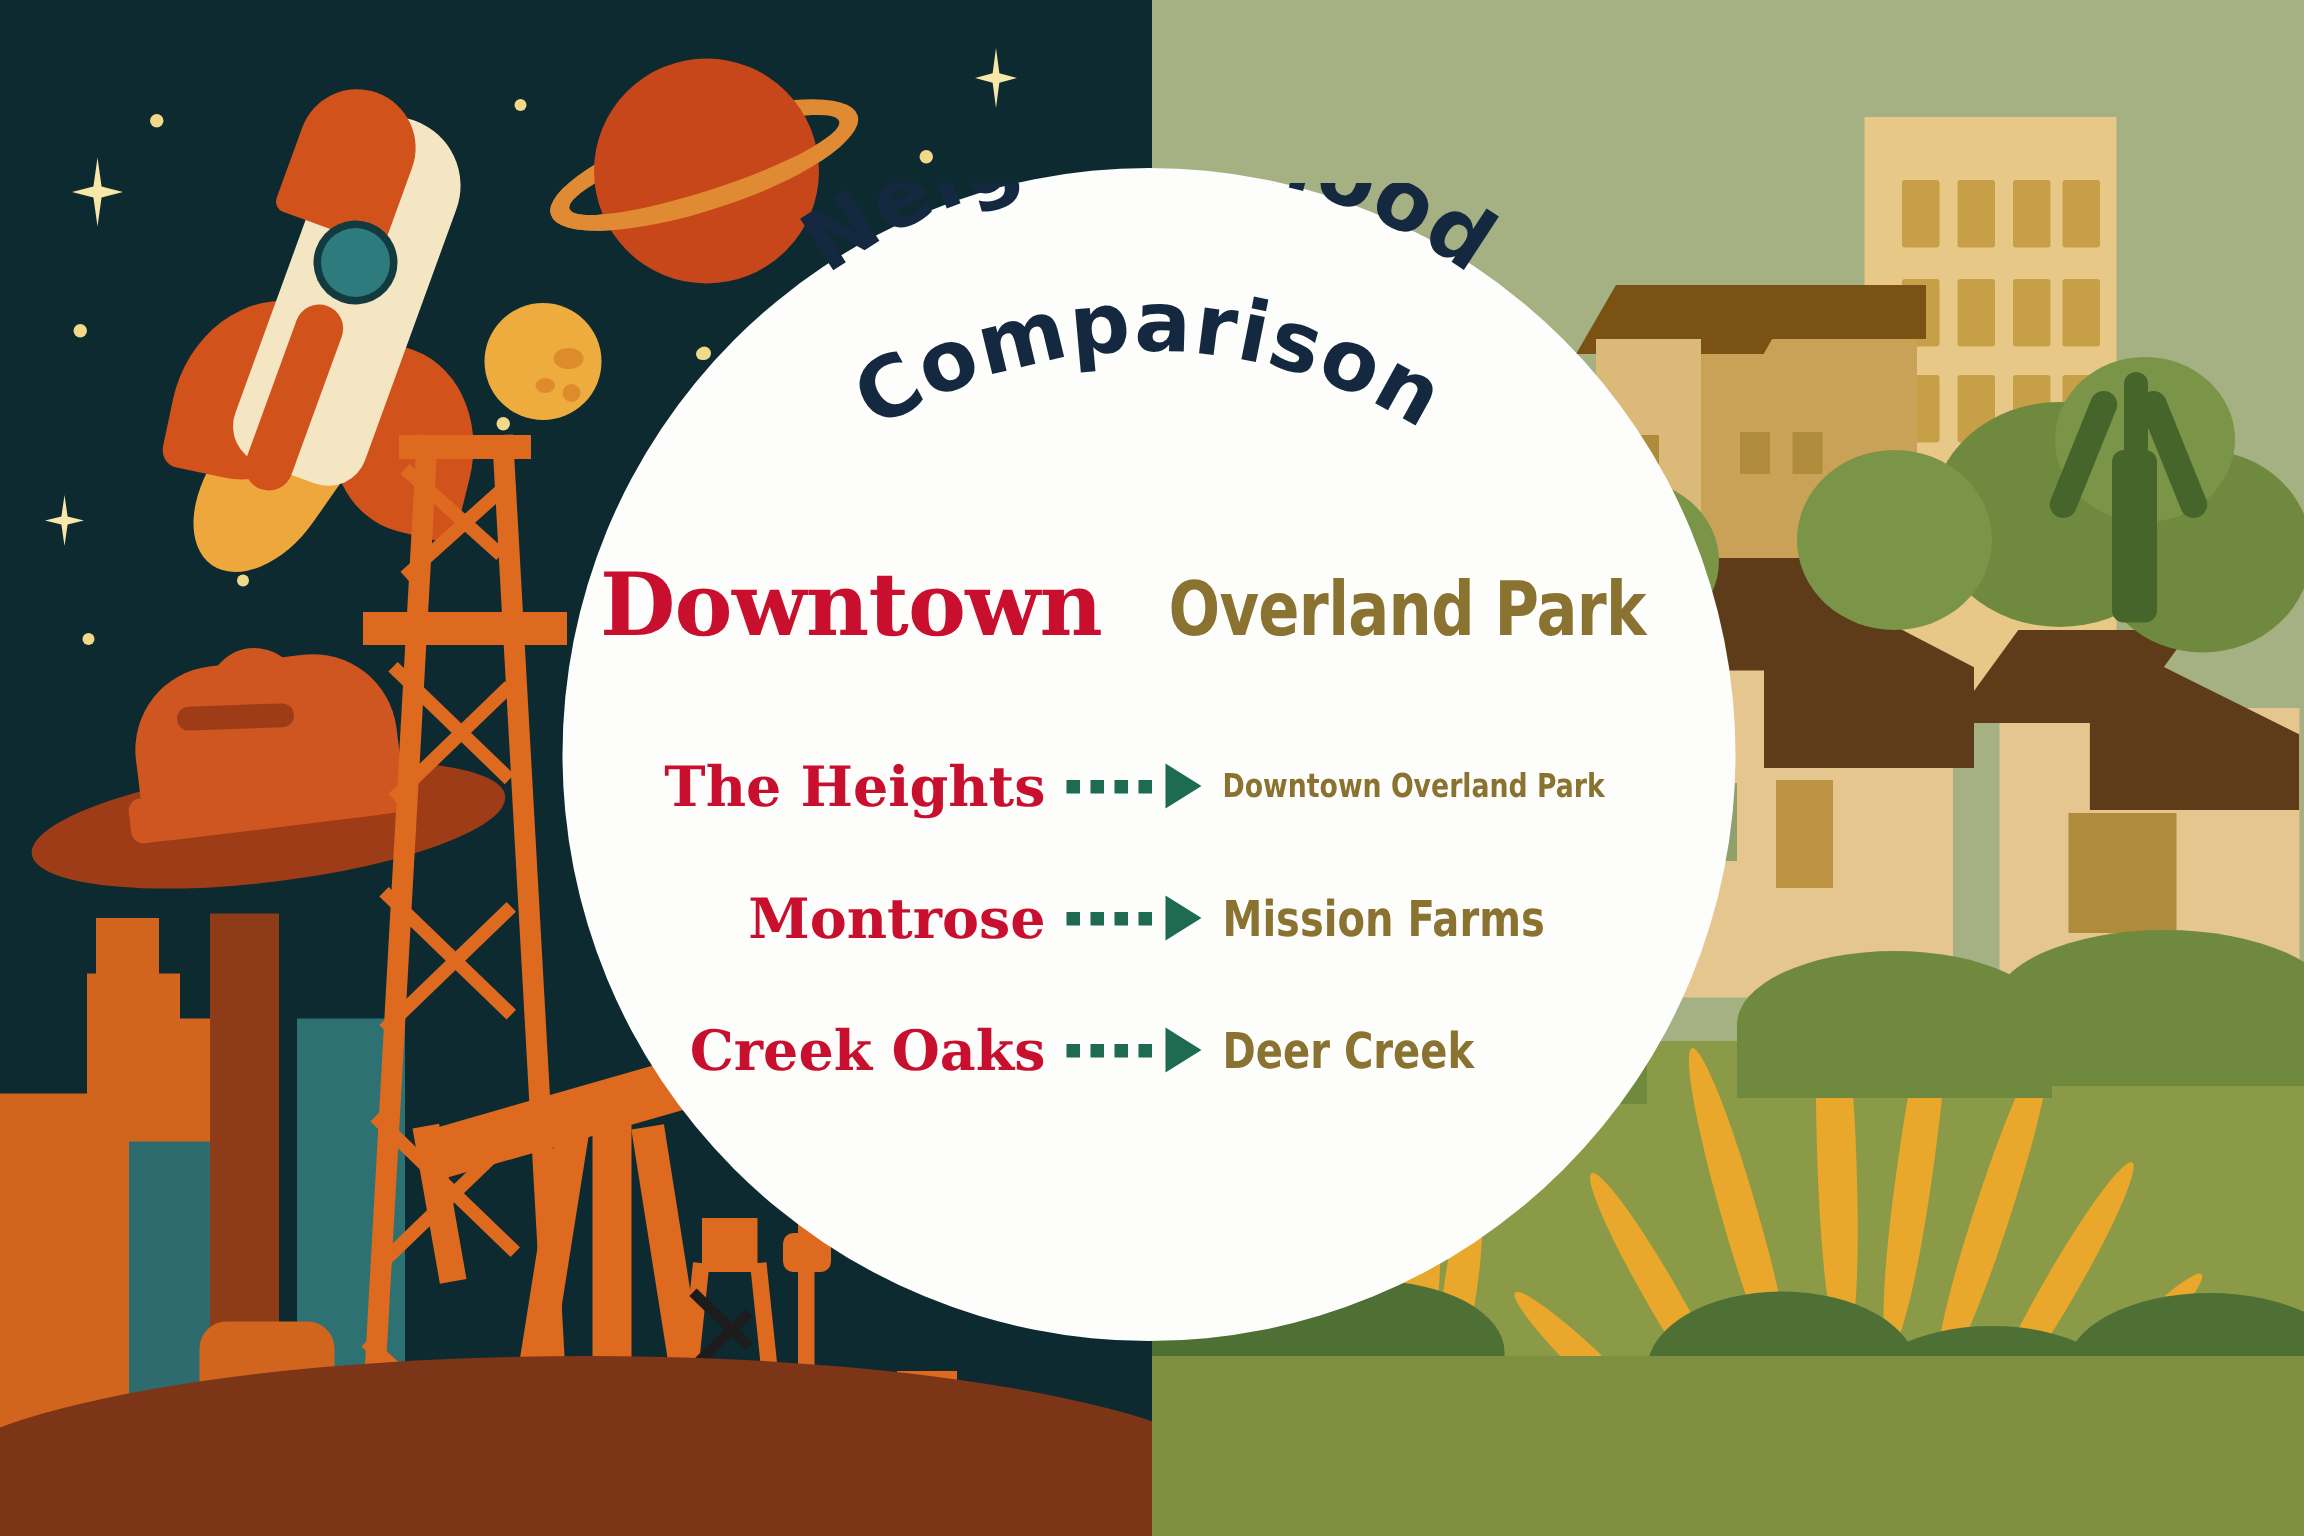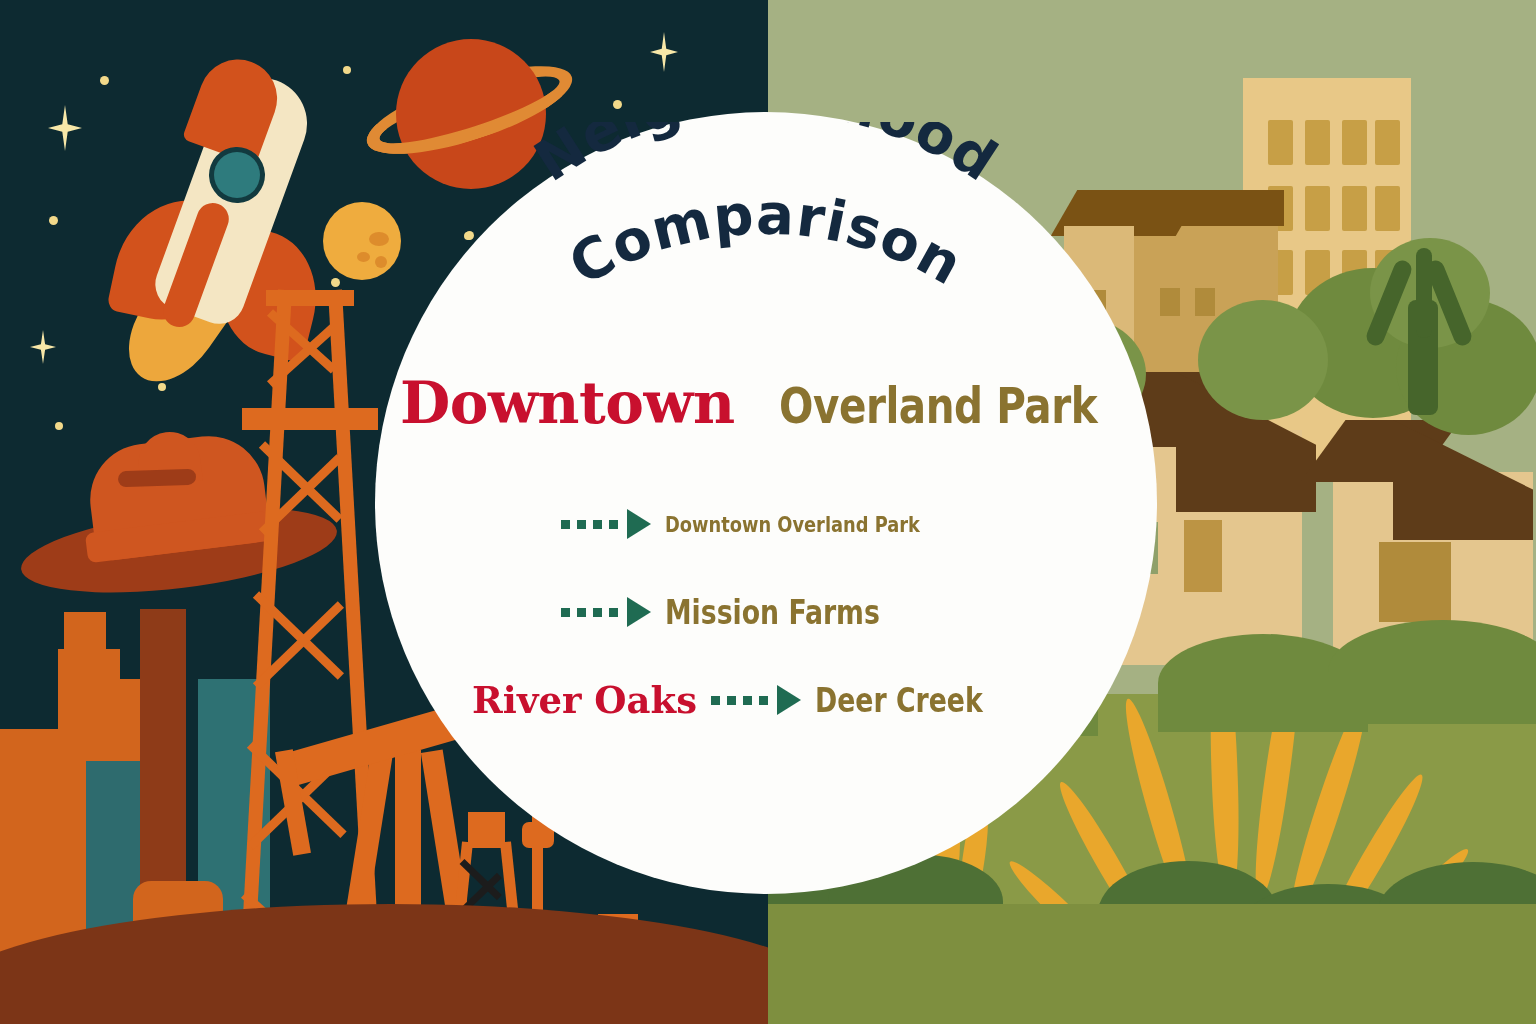--- a/index.html
+++ b/index.html
@@ -439,43 +439,45 @@
     </svg>
 
     <div class="cities">
       <div class="city-houston">Downtown</div>
       <div class="city-op">Overland Park</div>
     </div>
 
     <div class="pairs">
 
       <div class="pair-row r1">
+        <div class="pair-left">The Heights</div>
         <div class="connector">
           <span class="conn-dot"></span>
           <span class="conn-dot"></span>
           <span class="conn-dot"></span>
           <span class="conn-dot"></span>
           <span class="conn-tri"></span>
         </div>
         <div class="pair-right">Downtown Overland Park</div>
       </div>
 
       <div class="pair-row r2">
+        <div class="pair-left">Montrose</div>
         <div class="connector">
           <span class="conn-dot"></span>
           <span class="conn-dot"></span>
           <span class="conn-dot"></span>
           <span class="conn-dot"></span>
           <span class="conn-tri"></span>
         </div>
         <div class="pair-right">Mission Farms</div>
       </div>
 
       <div class="pair-row r3">
-        <div class="pair-left">River Oaks</div>
+        <div class="pair-left">Creek Oaks</div>
         <div class="connector">
           <span class="conn-dot"></span>
           <span class="conn-dot"></span>
           <span class="conn-dot"></span>
           <span class="conn-dot"></span>
           <span class="conn-tri"></span>
         </div>
         <div class="pair-right">Deer Creek</div>
       </div>
 

